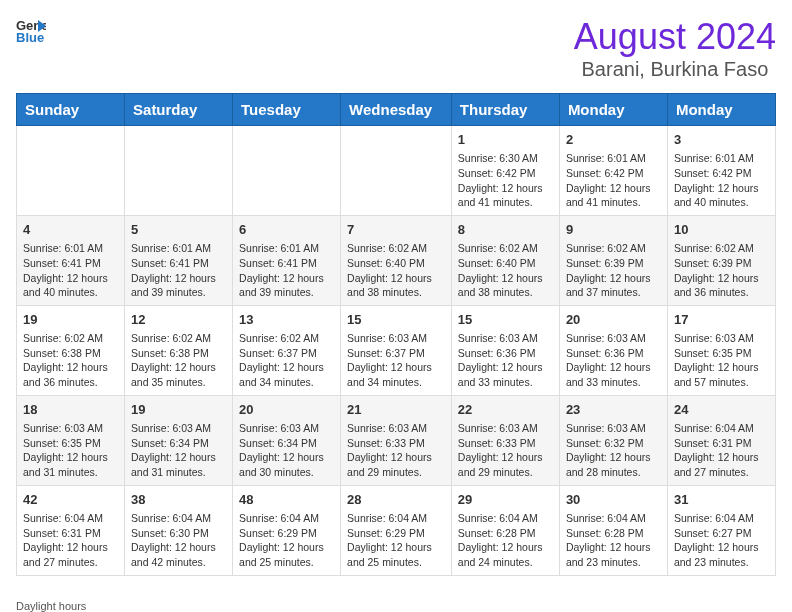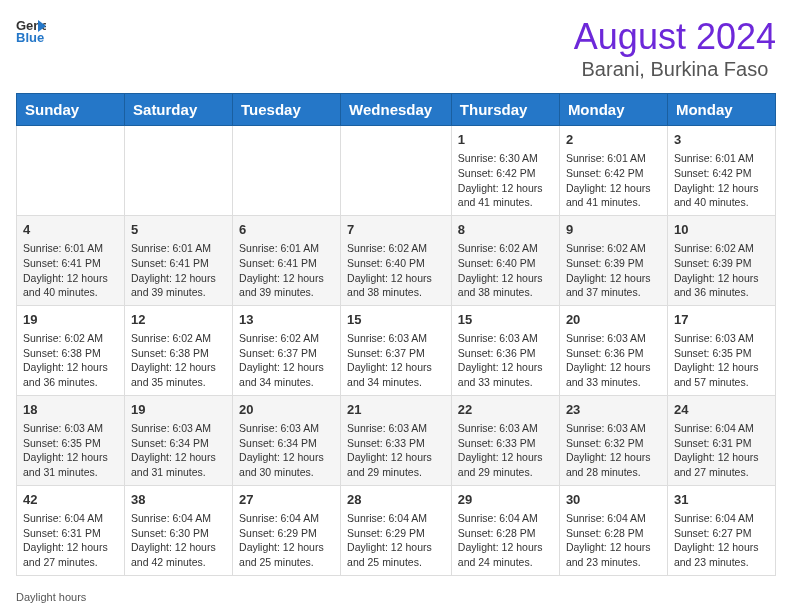--- a/index.html
+++ b/index.html
@@ -75,21 +75,21 @@
     .day-num {
       font-size: 13px;
       font-weight: bold;
       display: block;
       margin-bottom: 2px;
     }
     .empty-cell {
       background: #fff !important;
     }
     .footer {
-      margin-top: 15px;
+      margin-top: 24px;
       font-size: 11px;
       color: #555;
       text-align: left;
     }
   </style>
 </head>
 <body>
 
 <div class="header">
   <div class="logo">
@@ -307,21 +307,21 @@
           <div>and 27 minutes.</div>
         </td>
         <td>
           <span class="day-num">38</span>
           <div>Sunrise: 6:04 AM</div>
           <div>Sunset: 6:30 PM</div>
           <div>Daylight: 12 hours</div>
           <div>and 42 minutes.</div>
         </td>
         <td>
-          <span class="day-num">27</span>
+          <span class="day-num">48</span>
           <div>Sunrise: 6:04 AM</div>
           <div>Sunset: 6:29 PM</div>
           <div>Daylight: 12 hours</div>
           <div>and 25 minutes.</div>
         </td>
         <td>
           <span class="day-num">28</span>
           <div>Sunrise: 6:04 AM</div>
           <div>Sunset: 6:29 PM</div>
           <div>Daylight: 12 hours</div>

